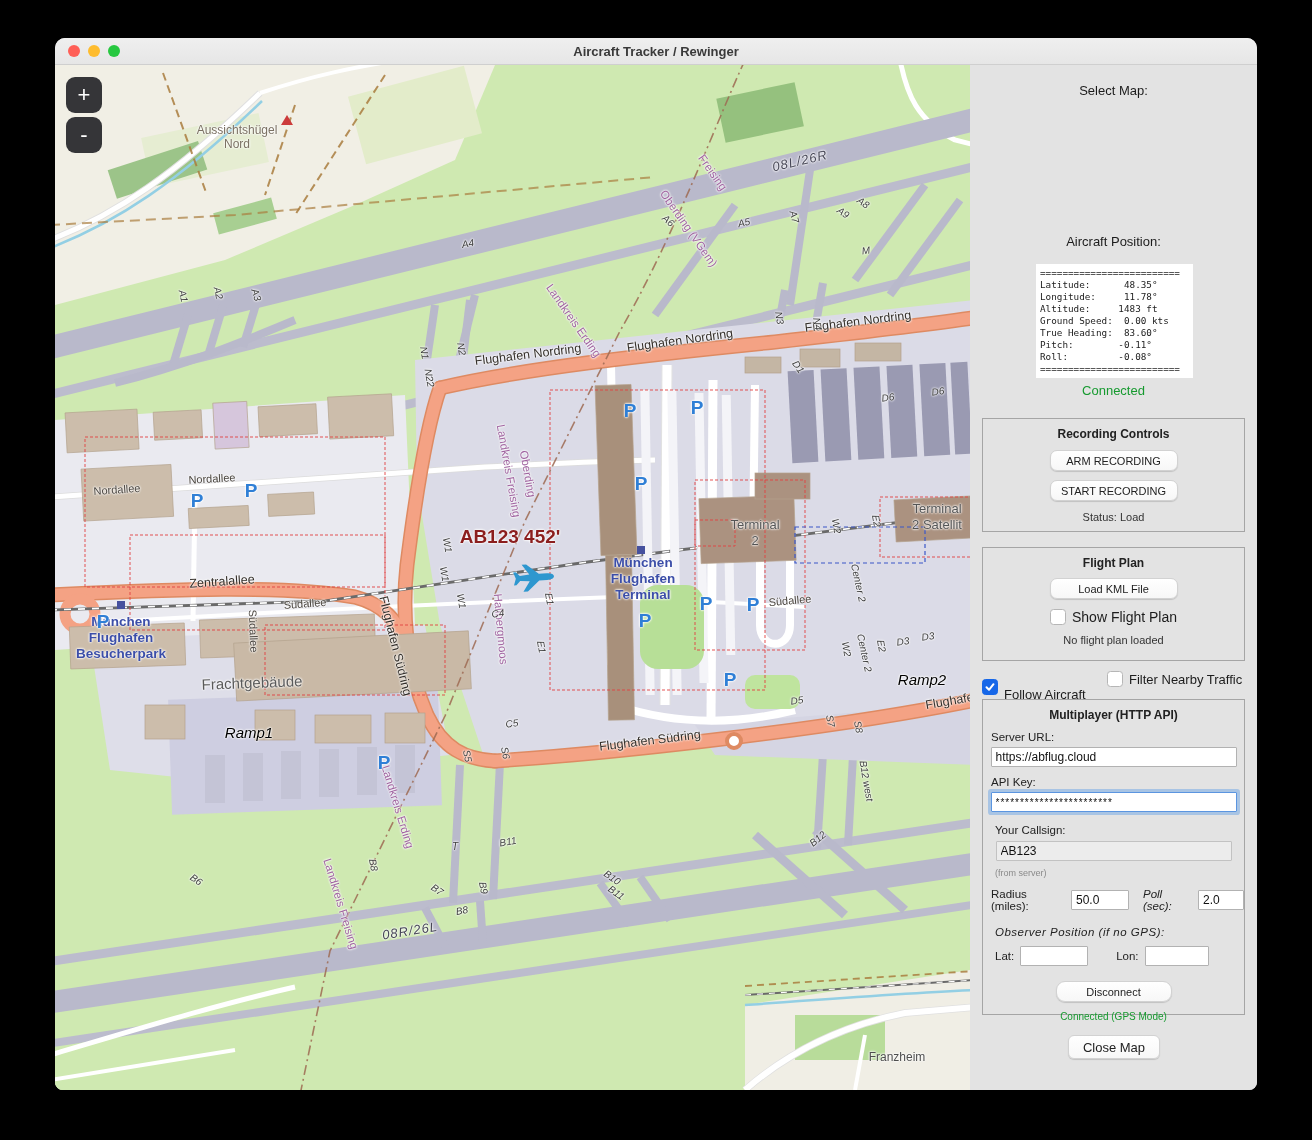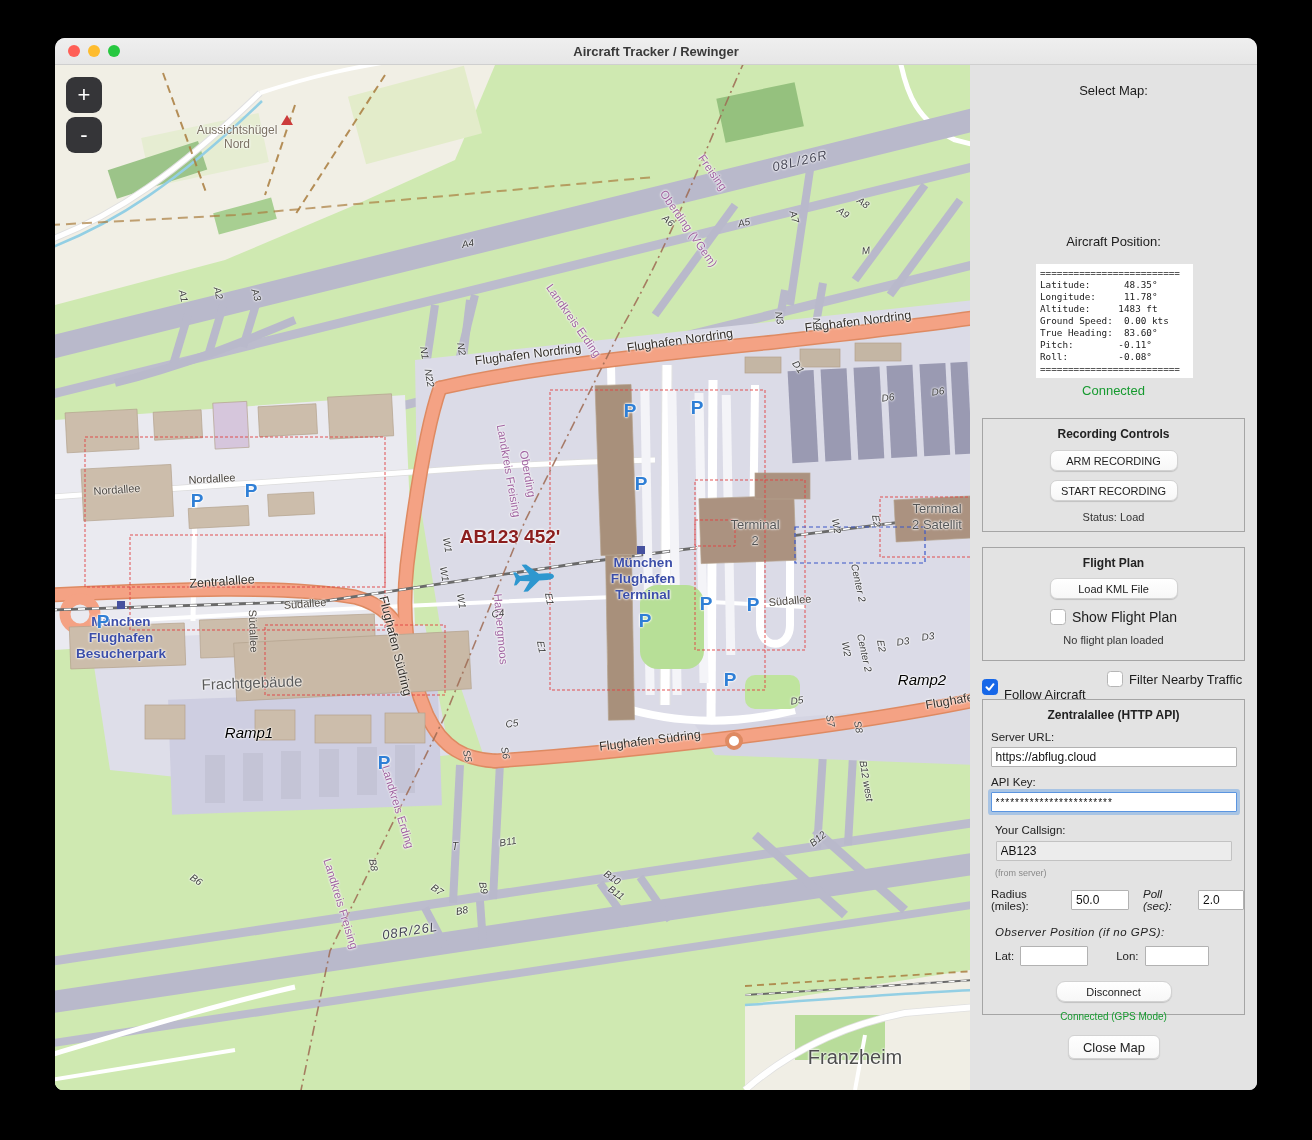--- a/index.html
+++ b/index.html
@@ -19,21 +19,21 @@
       text-shadow:0 0 2px #fff,0 0 2px #fff,0 0 3px rgba(255,255,255,.9);}
   .rwy{font-style:italic;color:#474757;font-size:13px;letter-spacing:1px;}
   .road{font-size:12.5px;color:#35302b;}
   .roadsm{font-size:11px;color:#4a453f;}
   .city{font-weight:bold;font-size:13.5px;color:#3c4ea8;text-align:center;}
   .area15{font-size:15px;color:#5a5a5a;}
   .area13{font-size:13px;color:#555;text-align:center;}
   .areait{font-size:15px;font-style:italic;color:#000000;}
   .callsign{font-size:19px;font-weight:bold;color:#8b1e1e;}
   .poi{font-size:12px;color:#7a7062;text-align:center;}
-  .place16{font-size:20px;color:#4e4e4e;}
+  .place16{font-size:12px;color:#4e4e4e;margin-left:42px;}
   .bound{font-size:11.5px;color:#a064a0;}
   .twy{font-size:10px;font-style:italic;color:#3c3c3c;}
   .pmark{font-size:19px;font-weight:bold;color:#2f7fd6;}
   .zoombtn{position:absolute;width:36px;height:36px;background:#353538;color:#fff;border-radius:9px;
     font-size:22px;display:flex;align-items:center;justify-content:center;cursor:pointer;user-select:none;}
   
   .panel{position:relative;width:287px;height:1025px;background:#e3e3e3;flex:none;font-size:13px;color:#1c1c1c;}
   .pabs{position:absolute;}
   .ctrtxt{width:100%;text-align:center;}
   .listbox{position:absolute;left:33px;top:42px;width:217px;background:#fff;border:1px solid #2b2b2b;}
@@ -398,21 +398,21 @@
             </svg>
         </span>
         <span style="font-size:13px;margin-top:16px;">Follow Aircraft</span>
       </div>
       <div class="pabs cbrow" style="left:137px;top:606px;">
         <span class="cb"></span>
         <span style="font-size:13px;">Filter Nearby Traffic</span>
       </div>
 
       <div class="groupbox" style="top:634px;height:314px;">
-        <div class="gtitle">Zentralallee (HTTP API)</div>
+        <div class="gtitle">Multiplayer (HTTP API)</div>
         <div class="lab" style="margin:9px 0 0 8px;">Server URL:</div>
         <input type="text" style="display: block; width: 236px; margin: 4px auto 8px;" value="https://abflug.cloud">
         <div class="lab" style="margin:9px 0 0 8px;">API Key:</div>
         <input type="text" class="focusring" style="display: block; width: 236px; margin: 4px auto 0px; font-size: 10px; letter-spacing: 1px;" value="************************">
         <div class="lab" style="margin:12px 0 0 12px;">Your Callsign:</div>
         <input type="text" class="rofield" style="display: block; width: 226px; margin: 5px auto 0px;" value="AB123">
         <div class="tiny" style="margin:7px 0 0 12px;">(from server)</div>
         <div style="display:flex;align-items:center;margin:10px 0 0 8px;gap:5px;">
           <span class="lab">Radius (miles):</span>
           <input type="text" style="width: 48px;" value="50.0">

